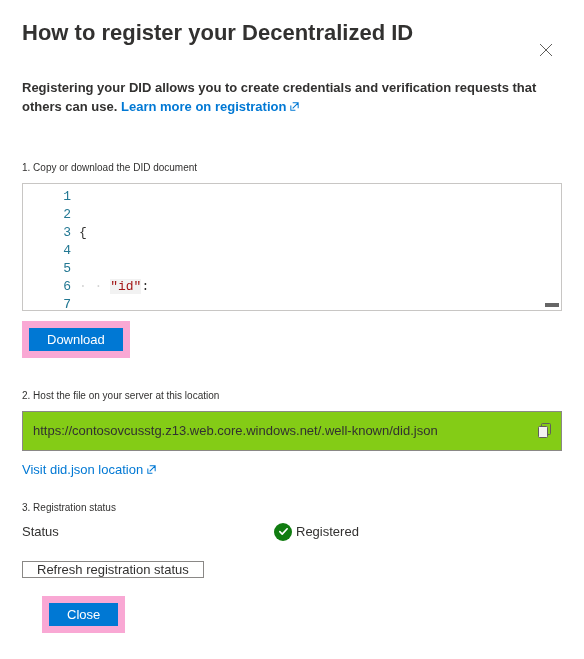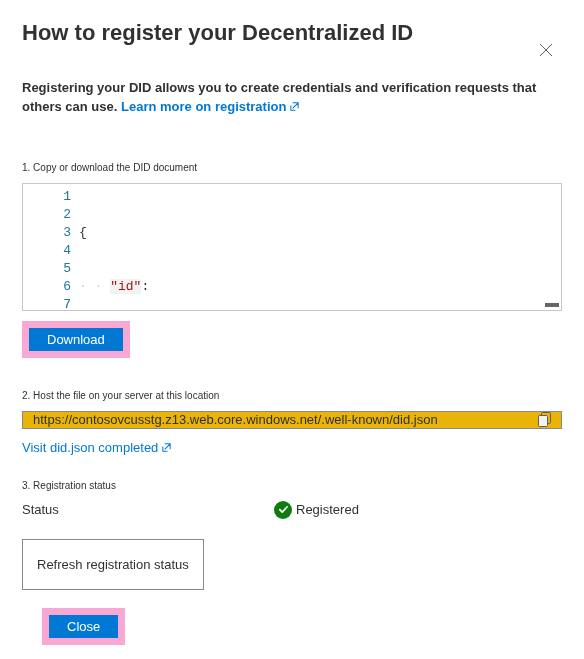--- a/index.html
+++ b/index.html
@@ -87,32 +87,32 @@
     padding: 4px 18px;
     font-size: 13px;
     cursor: pointer;
     font-family: inherit;
     min-width: 80px;
   }
   .btn-default {
     background: #fff;
     color: #323130;
     border: 1px solid #8a8886;
-    padding: 17px 14px;
+    padding: 0 14px;
     font-size: 13px;
     cursor: pointer;
     font-family: inherit;
   }
   .section { margin-bottom: 24px; }
   .section.tight { margin-bottom: 32px; }
   .readonly-row {
     display: flex;
     border: 1px solid #8a8886;
-    background: #eab308;
-    height: 18px;
+    background: #84cc16;
+    height: 40px;
     align-items: center;
     margin-bottom: 10px;
   }
   .readonly-row input {
     flex: 1;
     border: none;
     background: transparent;
     padding: 0 10px;
     font-size: 13px;
     color: #323130;
@@ -217,21 +217,21 @@
     <div class="readonly-row">
       <input readonly="" value="https://contosovcusstg.z13.web.core.windows.net/.well-known/did.json" style="">
       <div class="copy-btn">
         <svg width="13" height="15" viewBox="0 0 13 15">
             <rect x="3.5" y="0.5" width="9" height="11" rx="1" fill="none" stroke="#605e5c"></rect>
             <rect x="0.5" y="3.5" width="9" height="11" rx="1" fill="#f3f2f1" stroke="#605e5c"></rect>
           </svg>
       </div>
     </div>
     <a href="#" class="link">
-      <span>Visit did.json completed</span><span class="ext-icon"><svg width="11" height="11" viewBox="0 0 12 12">
+      <span>Visit did.json location</span><span class="ext-icon"><svg width="11" height="11" viewBox="0 0 12 12">
             <path d="M4 2h6v6M10 2L4 8M2 5v5h5" stroke="#0078d4" stroke-width="1.1" fill="none"></path>
           </svg></span>
     </a>
   </div>
 
   <div class="section" style="margin-bottom:0">
     <h2>3. Registration status</h2>
     <div class="status-row">
       <span class="status-label">Status</span>
       <span class="status-icon">

